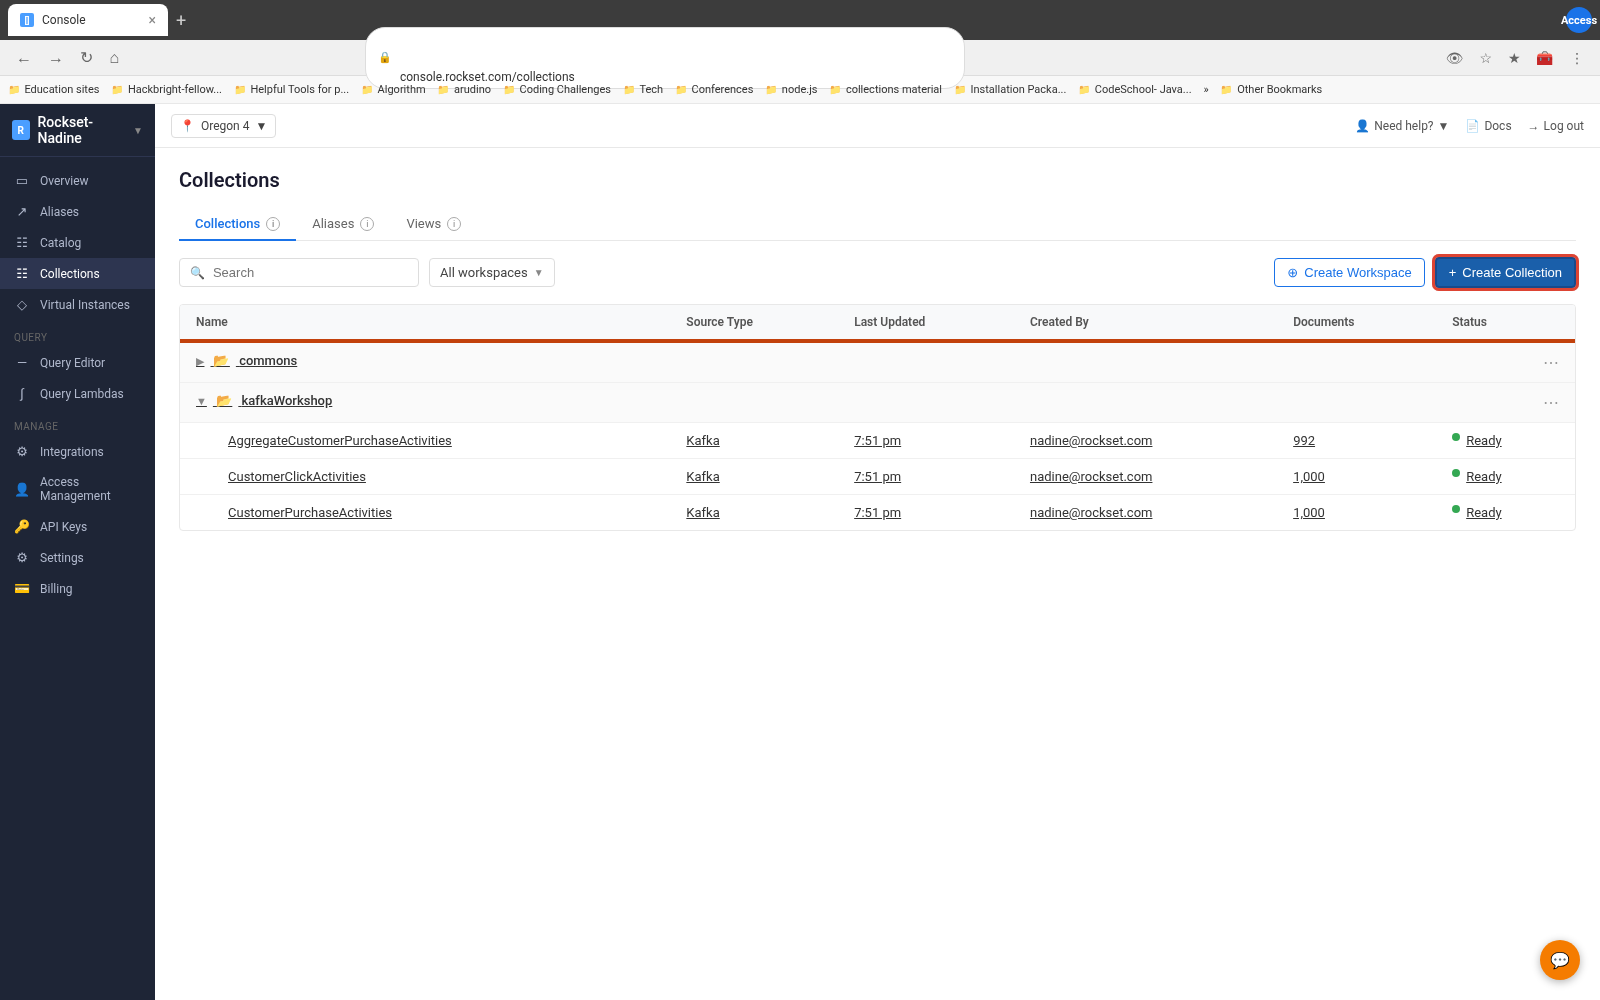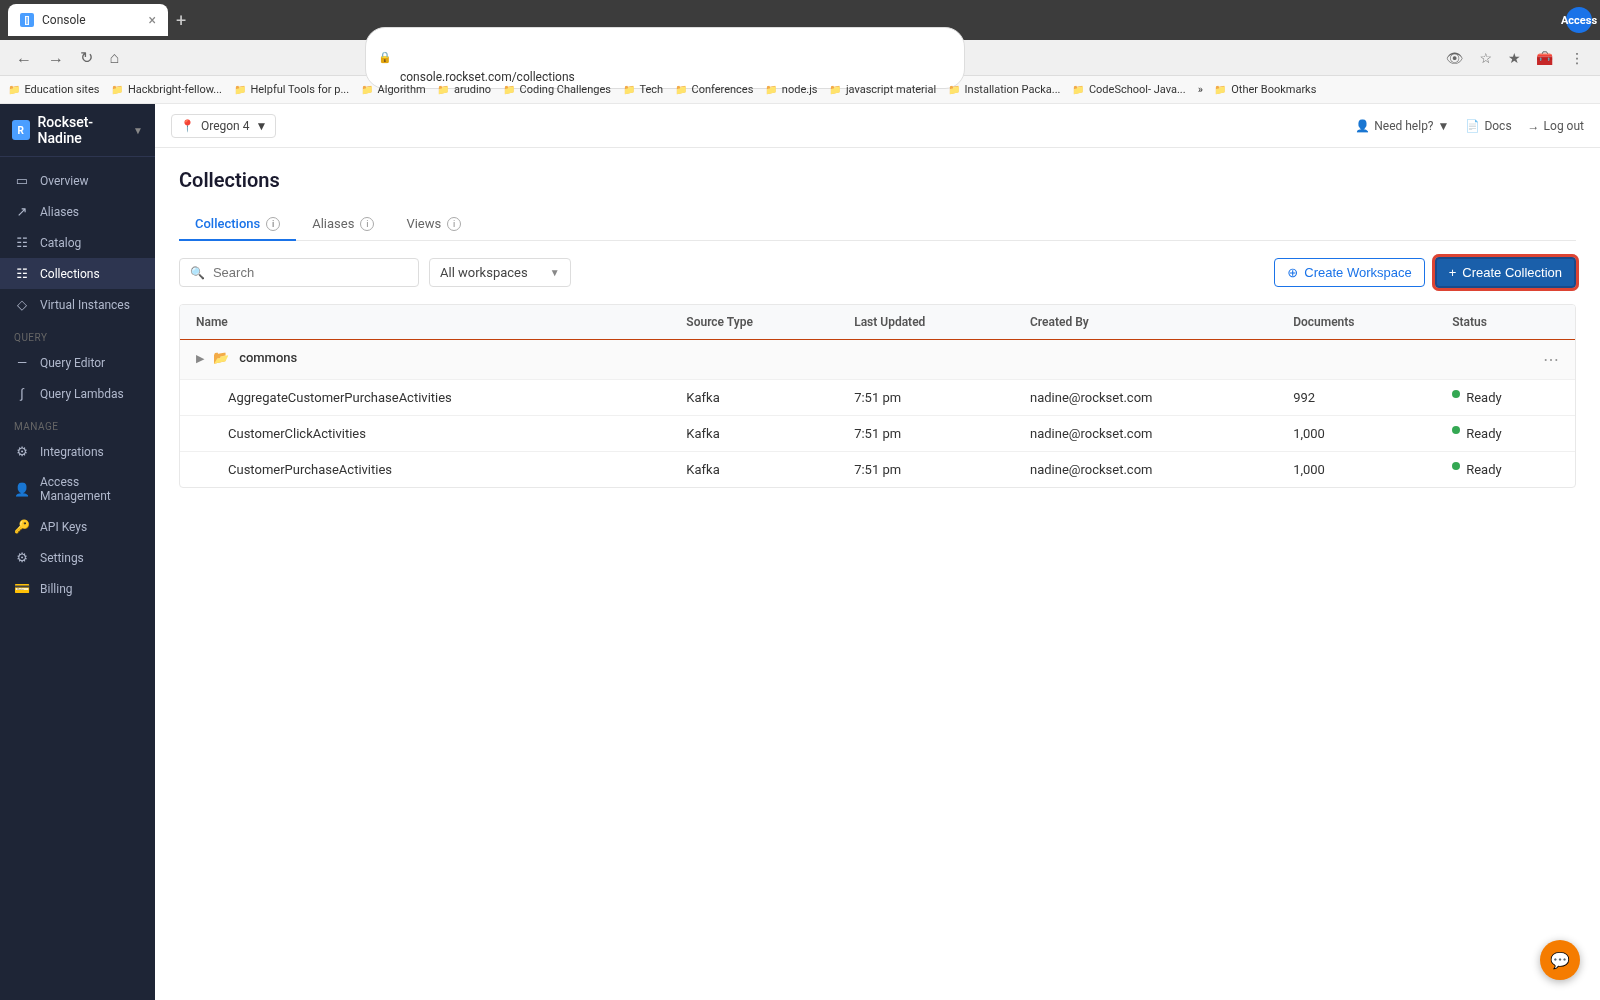--- a/index.html
+++ b/index.html
@@ -56,31 +56,31 @@
     .tabs { display: flex; border-bottom: 1px solid #e8e8e8; margin-bottom: 16px; }
     .tab { padding: 8px 16px; font-size: 13px; color: #666; cursor: pointer; display: flex; align-items: center; gap: 6px; border-bottom: 2px solid transparent; margin-bottom: -1px; }
     .tab.active { color: #1a73e8; border-bottom-color: #1a73e8; font-weight: 500; }
     .tab-info { width: 14px; height: 14px; border-radius: 50%; border: 1px solid #aaa; display: flex; align-items: center; justify-content: center; font-size: 9px; color: #888; }
 
     
     .toolbar { display: flex; align-items: center; gap: 10px; margin-bottom: 16px; }
     .search-input-wrapper { display: flex; align-items: center; background: #fff; border: 1px solid #ddd; border-radius: 4px; padding: 6px 10px; gap: 8px; width: 240px; }
     .search-icon { color: #999; font-size: 12px; }
     .search-input { border: none; outline: none; font-size: 13px; color: #ef4444; background: transparent; width: 100%; }
-    .workspace-dropdown { display: flex; align-items: center; gap: 22px; border: 1px solid #ddd; border-radius: 4px; padding: 6px 10px; font-size: 13px; color: #444; cursor: pointer; background: #fff; }
+    .workspace-dropdown { display: flex; align-items: center; gap: 6px; border: 1px solid #ddd; border-radius: 4px; padding: 6px 10px; font-size: 13px; color: #444; cursor: pointer; background: #fff; }
     .dropdown-arrow { color: #888; font-size: 10px; }
     .btn-create-workspace { display: flex; align-items: center; gap: 6px; border: 1px solid #1a73e8; border-radius: 4px; padding: 6px 12px; font-size: 13px; color: #1a73e8; cursor: pointer; background: #fff; margin-left: auto; }
     .btn-create-collection { display: flex; align-items: center; gap: 6px; border: 2px solid #1a4a8a; border-radius: 4px; padding: 6px 12px; font-size: 13px; color: #fff; cursor: pointer; background: #1a5faa; font-weight: 500; box-shadow: 0 0 0 3px rgba(200,50,50,0.5); outline: 3px solid #d43; }
 
     
     .table-container { border: 1px solid #e8e8e8; border-radius: 4px; overflow: hidden; }
     .table { width: 100%; border-collapse: collapse; }
     .table-header { background: #f8f9fa; }
-    .table-header th { padding: 10px 16px; text-align: left; font-size: 12px; font-weight: 600; color: #555; border-bottom: 1px solid #c2410c; }
-    .table-row td { padding: 10px 16px; font-size: 13px; color: #333; border-bottom: 1px solid #f0f0f0; vertical-align: middle; }
+    .table-header th { padding: 10px 16px; text-align: left; font-size: 12px; font-weight: 600; color: #555; border-bottom: 4px solid #c2410c; }
+    .table-row td { padding: 10px 16px; font-size: 13px; color: #333; border-bottom: 1px solid #f0f0f0; vertical-align: middle; text-decoration: underline; }
     .table-row:last-child td { border-bottom: none; }
     .workspace-row td { background: #fafafa; font-weight: 500; }
     .row-expand { color: #888; cursor: pointer; margin-right: 6px; font-size: 11px; }
     .workspace-icon { color: #888; font-size: 13px; margin-right: 6px; }
     .workspace-name { font-size: 13px; color: #333; font-weight: 500; }
     .status-ready { display: flex; align-items: flex-start; gap: 6px; }
     .status-dot { width: 8px; height: 8px; border-radius: 50%; background: #34a853; }
     .row-actions { color: #999; cursor: pointer; font-size: 16px; float: right; }
     .docs-count { color: #333; }
 
@@ -152,21 +152,21 @@
   <div class="bookmark-item">
     <span class="bookmark-icon">📁</span>
     <span>Conferences</span>
   </div>
   <div class="bookmark-item">
     <span class="bookmark-icon">📁</span>
     <span>node.js</span>
   </div>
   <div class="bookmark-item">
     <span class="bookmark-icon">📁</span>
-    <span>javascript material</span>
+    <span>collections material</span>
   </div>
   <div class="bookmark-item">
     <span class="bookmark-icon">📁</span>
     <span>Installation Packa...</span>
   </div>
   <div class="bookmark-item">
     <span class="bookmark-icon">📁</span>
     <span>CodeSchool- Java...</span>
   </div>
   <div class="bookmark-item">
@@ -323,20 +323,28 @@
 
               <tr class="table-row workspace-row">
                 <td colspan="6">
                   <span class="row-expand">▶</span>
                   <span class="workspace-icon">📂</span>
                   <span class="workspace-name">commons</span>
                   <span class="row-actions" style="float:right;">⋯</span>
                 </td>
               </tr>
 
+              <tr class="table-row workspace-row">
+                <td colspan="6">
+                  <span class="row-expand">▼</span>
+                  <span class="workspace-icon">📂</span>
+                  <span class="workspace-name">kafkaWorkshop</span>
+                  <span class="row-actions" style="float:right;">⋯</span>
+                </td>
+              </tr>
 
               <tr class="table-row">
                 <td style="padding-left:48px;">AggregateCustomerPurchaseActivities</td>
                 <td>Kafka</td>
                 <td>7:51 pm</td>
                 <td>nadine@rockset.com</td>
                 <td class="docs-count">992</td>
                 <td>
                   <div class="status-ready">
                     <span class="status-dot"></span>

